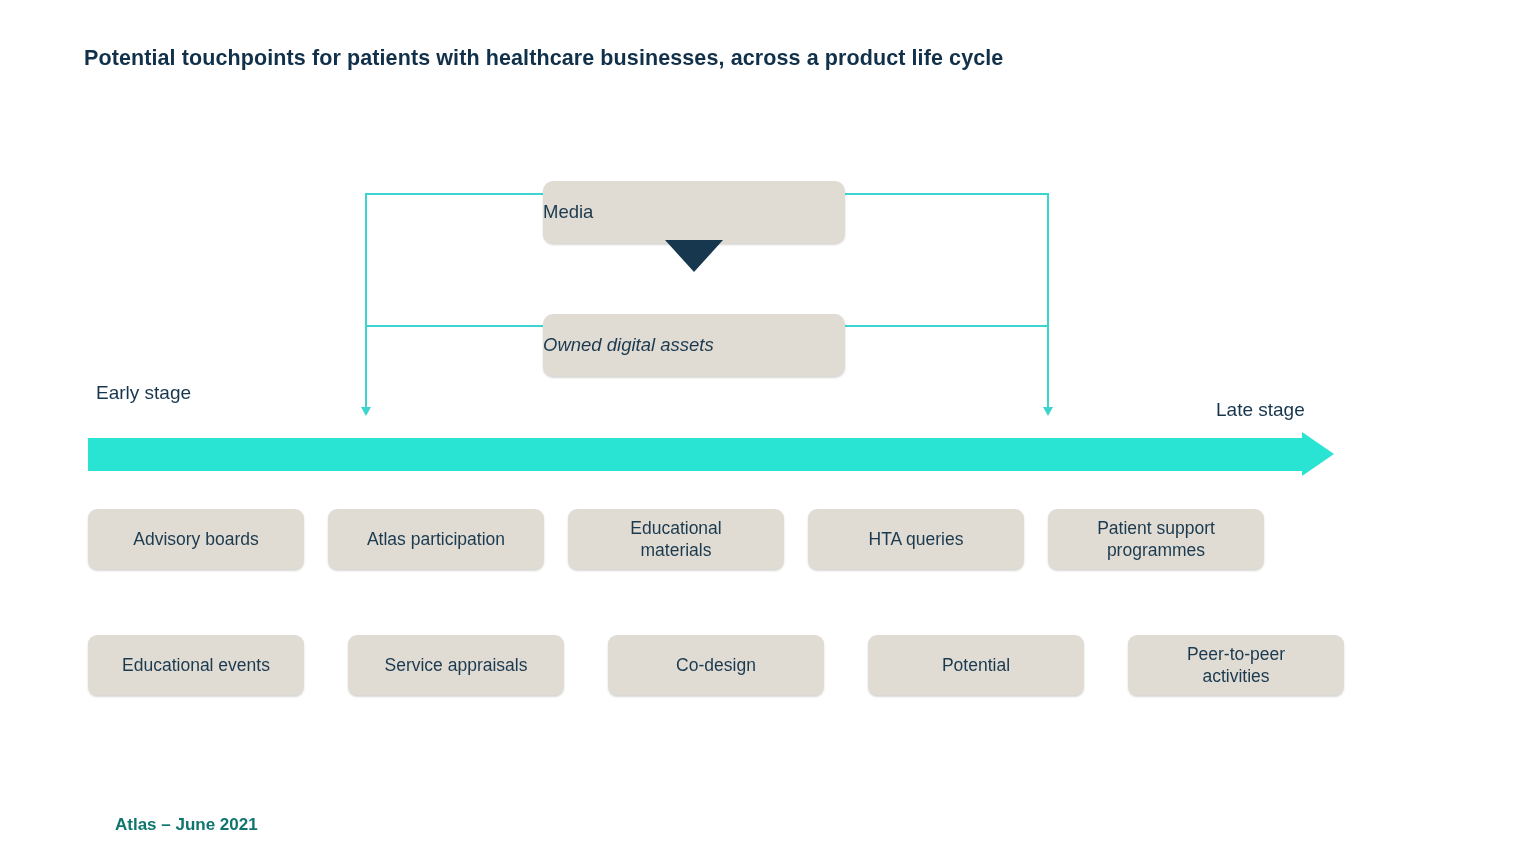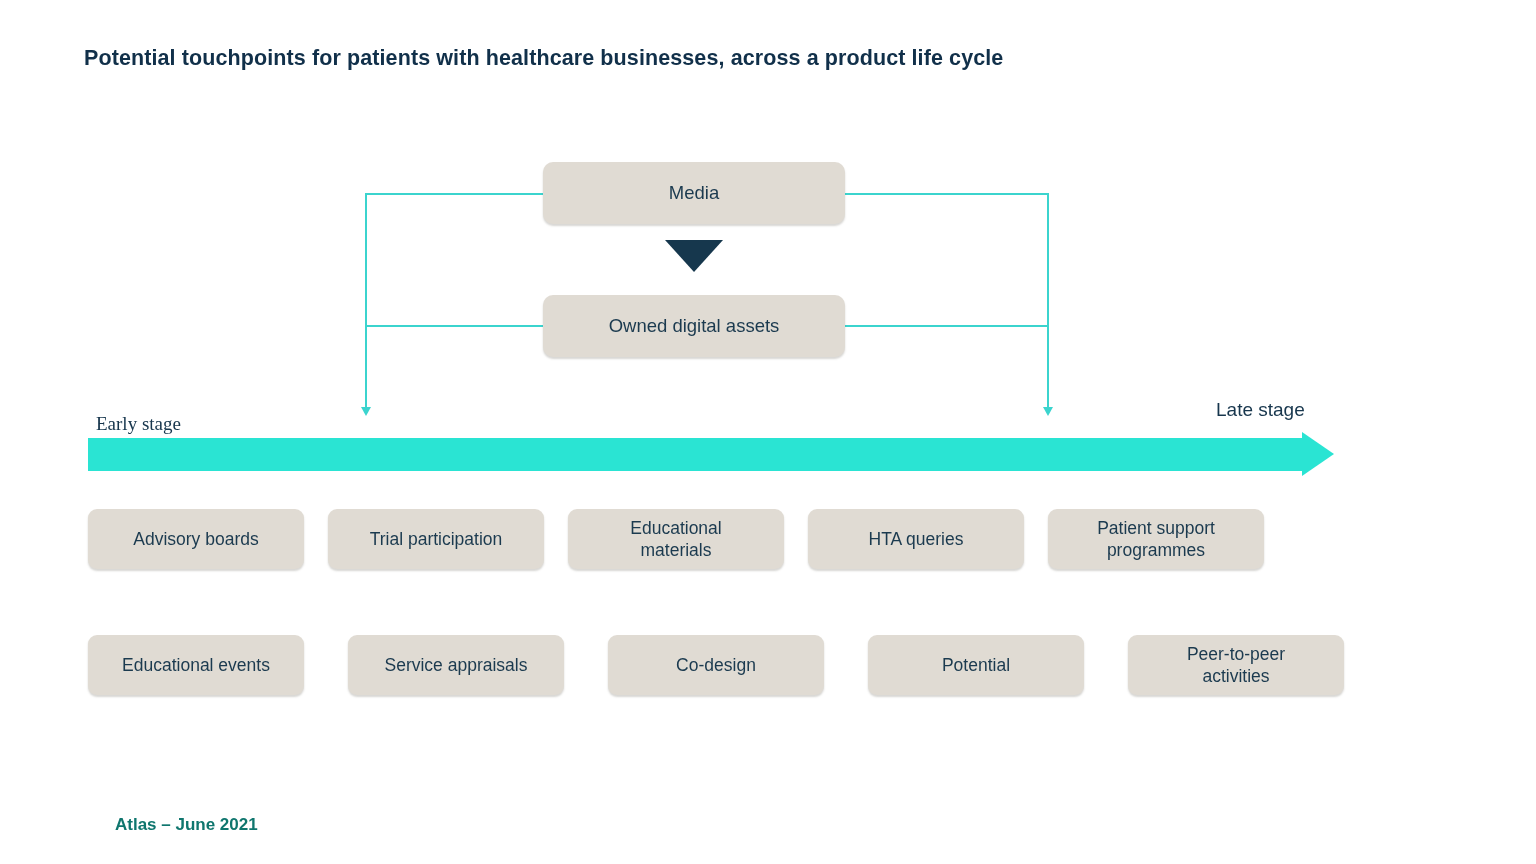--- a/index.html
+++ b/index.html
@@ -30,26 +30,27 @@
   .flow-box {
     position: absolute;
     left: 543px;
     width: 302px;
     height: 62px;
     background: #e0dbd3;
     border-radius: 10px;
     box-shadow: 0 2px 2px rgba(100,95,85,0.25);
     display: flex;
     align-items: center;
-    justify-content: center;
+    justify-content: flex-start;
     font-size: 18.5px;
     color: #1b3a4f;
+    margin-top: 19px;
   }
   .flow-box.media { top: 162px; }
-  .flow-box.owned { top: 295px; }
+  .flow-box.owned { top: 295px; font-style: italic; }
   .down-triangle {
     position: absolute;
     left: 665px;
     top: 240px;
     width: 0;
     height: 0;
     border-left: 29px solid transparent;
     border-right: 29px solid transparent;
     border-top: 32px solid #16374d;
   }
@@ -72,21 +73,21 @@
   }
   .conn-arrowhead.left  { left: 361px; top: 407px; }
   .conn-arrowhead.right { left: 1043px; top: 407px; }
   
   .stage-label {
     position: absolute;
     font-size: 19px;
     color: #17364d;
     white-space: nowrap;
   }
-  .stage-label.early { left: 96px; top: 413px; font-family: Liberation Serif, serif; }
+  .stage-label.early { left: 96px; top: 382px; }
   .stage-label.late  { left: 1192px; top: 399px; margin-left: 24px; }
   .timeline-bar {
     position: absolute;
     left: 88px;
     top: 438px;
     width: 1214px;
     height: 33px;
     background: #2ae4d3;
   }
   .timeline-arrowhead {
@@ -158,21 +159,21 @@
   <div class="stage-label early">Early stage</div>
   <div class="stage-label late">Late stage</div>
   <div class="timeline-bar"></div>
   <div class="timeline-arrowhead"></div>
 
   <div class="touch-row r1">
     <div class="touch-box">
       <span>Advisory boards</span>
     </div>
     <div class="touch-box">
-      <span>Trial participation</span>
+      <span>Atlas participation</span>
     </div>
     <div class="touch-box">
       <span>Educational
 materials</span>
     </div>
     <div class="touch-box">
       <span>HTA queries</span>
     </div>
     <div class="touch-box">
       <span>Patient support

